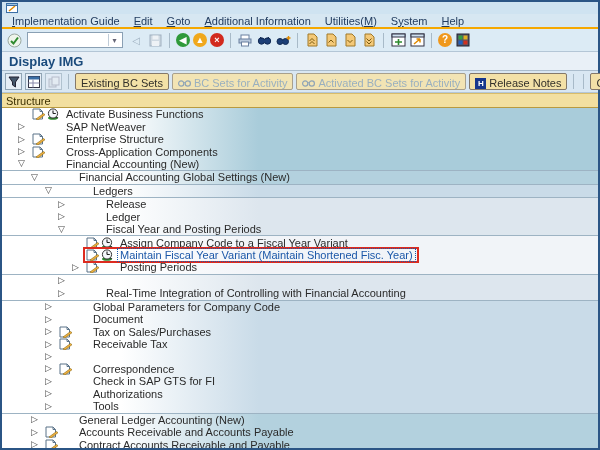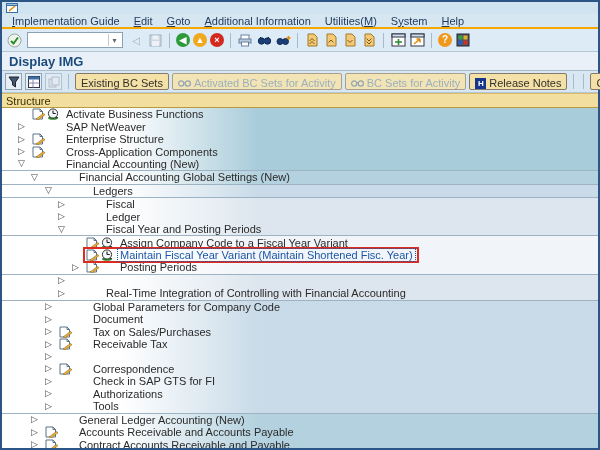--- a/index.html
+++ b/index.html
@@ -211,29 +211,29 @@
     <span class="tb-sep"></span>
   <span class="app-btn">
         <span>Existing BC Sets</span>
       </span>
       <span class="app-btn disabled">
         <span><svg width="13" height="8" viewBox="0 0 13 8">
             <circle cx="3.2" cy="4.5" r="2.6" fill="none" stroke="#8fa4b6" stroke-width="1.2"></circle>
             <circle cx="9.8" cy="4.5" r="2.6" fill="none" stroke="#8fa4b6" stroke-width="1.2"></circle>
             <path d="M5.8 4 q0.7 -1 1.4 0" fill="none" stroke="#8fa4b6"></path>
           </svg></span>
-        <span>Activated BC Sets for Activity</span>
+        <span>BC Sets for Activity</span>
       </span>
       <span class="app-btn disabled">
         <span><svg width="13" height="8" viewBox="0 0 13 8">
             <circle cx="3.2" cy="4.5" r="2.6" fill="none" stroke="#8fa4b6" stroke-width="1.2"></circle>
             <circle cx="9.8" cy="4.5" r="2.6" fill="none" stroke="#8fa4b6" stroke-width="1.2"></circle>
             <path d="M5.8 4 q0.7 -1 1.4 0" fill="none" stroke="#8fa4b6"></path>
           </svg></span>
-        <span>BC Sets for Activity</span>
+        <span>Activated BC Sets for Activity</span>
       </span>
       <span class="app-btn">
         <span class="rn-icon">H</span>
         <span>Release Notes</span>
       </span>
       <span class="tb-sep"></span>
       <span class="tb-sep"></span>
       <span class="app-btn">
         <span>Change Log</span>
       </span>
@@ -320,21 +320,21 @@
         <span class="expander">▽</span>
         <span class="row-content">
           <span class="icon-zone"></span>
           <span class="row-label">Ledgers</span>
         </span>
       </div>
       <div class="row d4">
         <span class="expander">▷</span>
         <span class="row-content">
           <span class="icon-zone"></span>
-          <span class="row-label">Fiscal</span>
+          <span class="row-label">Release</span>
         </span>
       </div>
       <div class="row d4">
         <span class="expander">▷</span>
         <span class="row-content">
           <span class="icon-zone"></span>
           <span class="row-label">Ledger</span>
         </span>
       </div>
       <div class="row d4 band-end">

